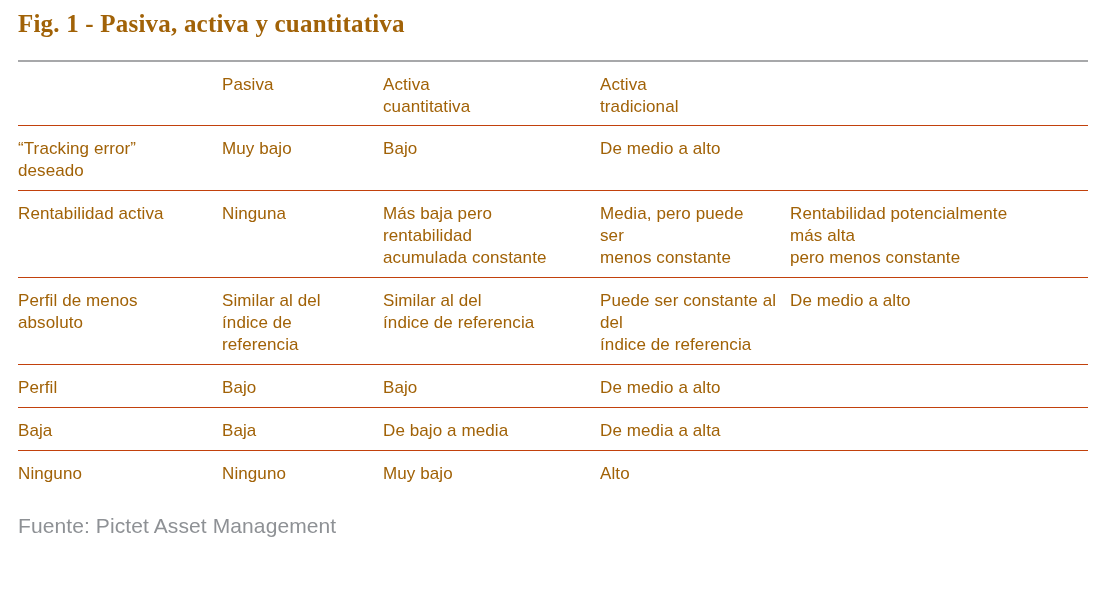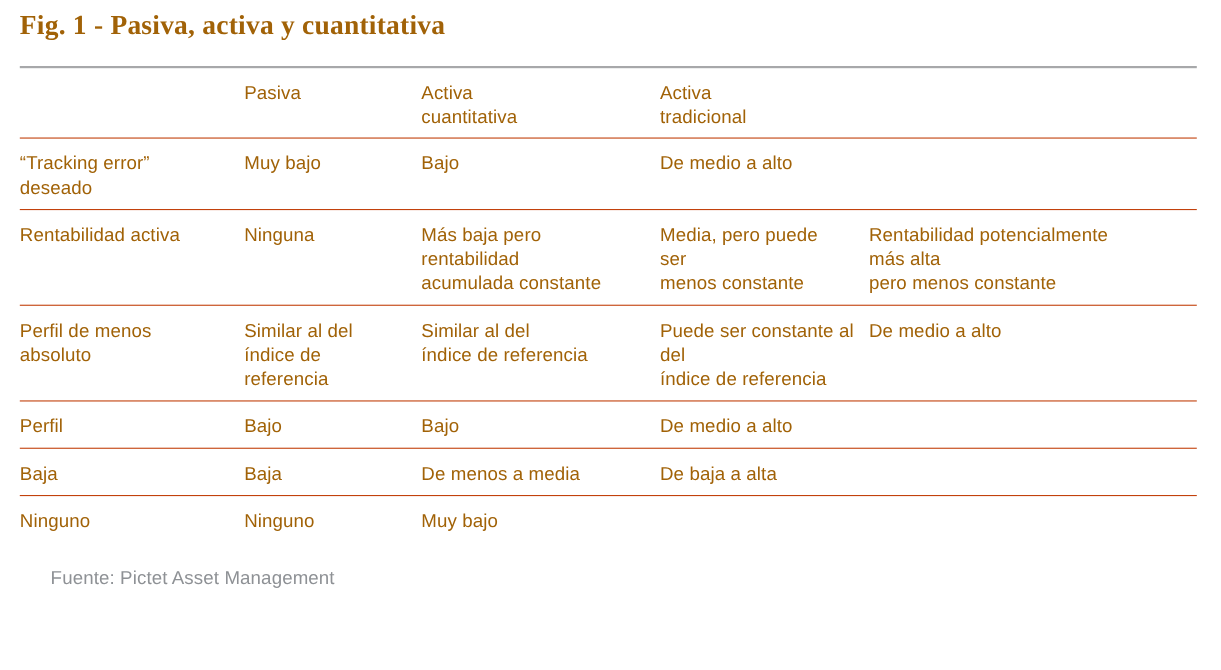--- a/index.html
+++ b/index.html
@@ -43,25 +43,24 @@
     line-height: 22px;
     color: #a16207;
     letter-spacing: 0.1px;
     white-space: pre-line;
   }
   .thead .td {
     padding-bottom: 7px;
   }
   .source {
     margin-top: 22px;
-    font-size: 17px;
+    font-size: 21px;
     line-height: 21px;
     color: #8e9195;
     letter-spacing: 0.1px;
-    margin-left: 28px;
   }
 </style>
 </head>
 <body>
 
 <div class="page">
 
   <div class="fig-title">Fig. 1 - Pasiva, activa y cuantitativa</div>
 
   <div class="table">
@@ -114,27 +113,28 @@
     <div class="tr">
       <div class="td">Perfil</div>
       <div class="td">Bajo</div>
       <div class="td">Bajo</div>
       <div class="td">De medio a alto</div>
     </div>
 
     <div class="tr">
       <div class="td">Baja</div>
       <div class="td">Baja</div>
-      <div class="td">De menos a media</div>
-      <div class="td">De baja a alta</div>
+      <div class="td">De bajo a media</div>
+      <div class="td">De media a alta</div>
     </div>
 
     <div class="tr">
       <div class="td">Ninguno</div>
       <div class="td">Ninguno</div>
       <div class="td">Muy bajo</div>
+      <div class="td">Alto</div>
     </div>
 
   </div>
 
   <div class="source">Fuente: Pictet Asset Management</div>
 
 </div>
 
 </body></html>

